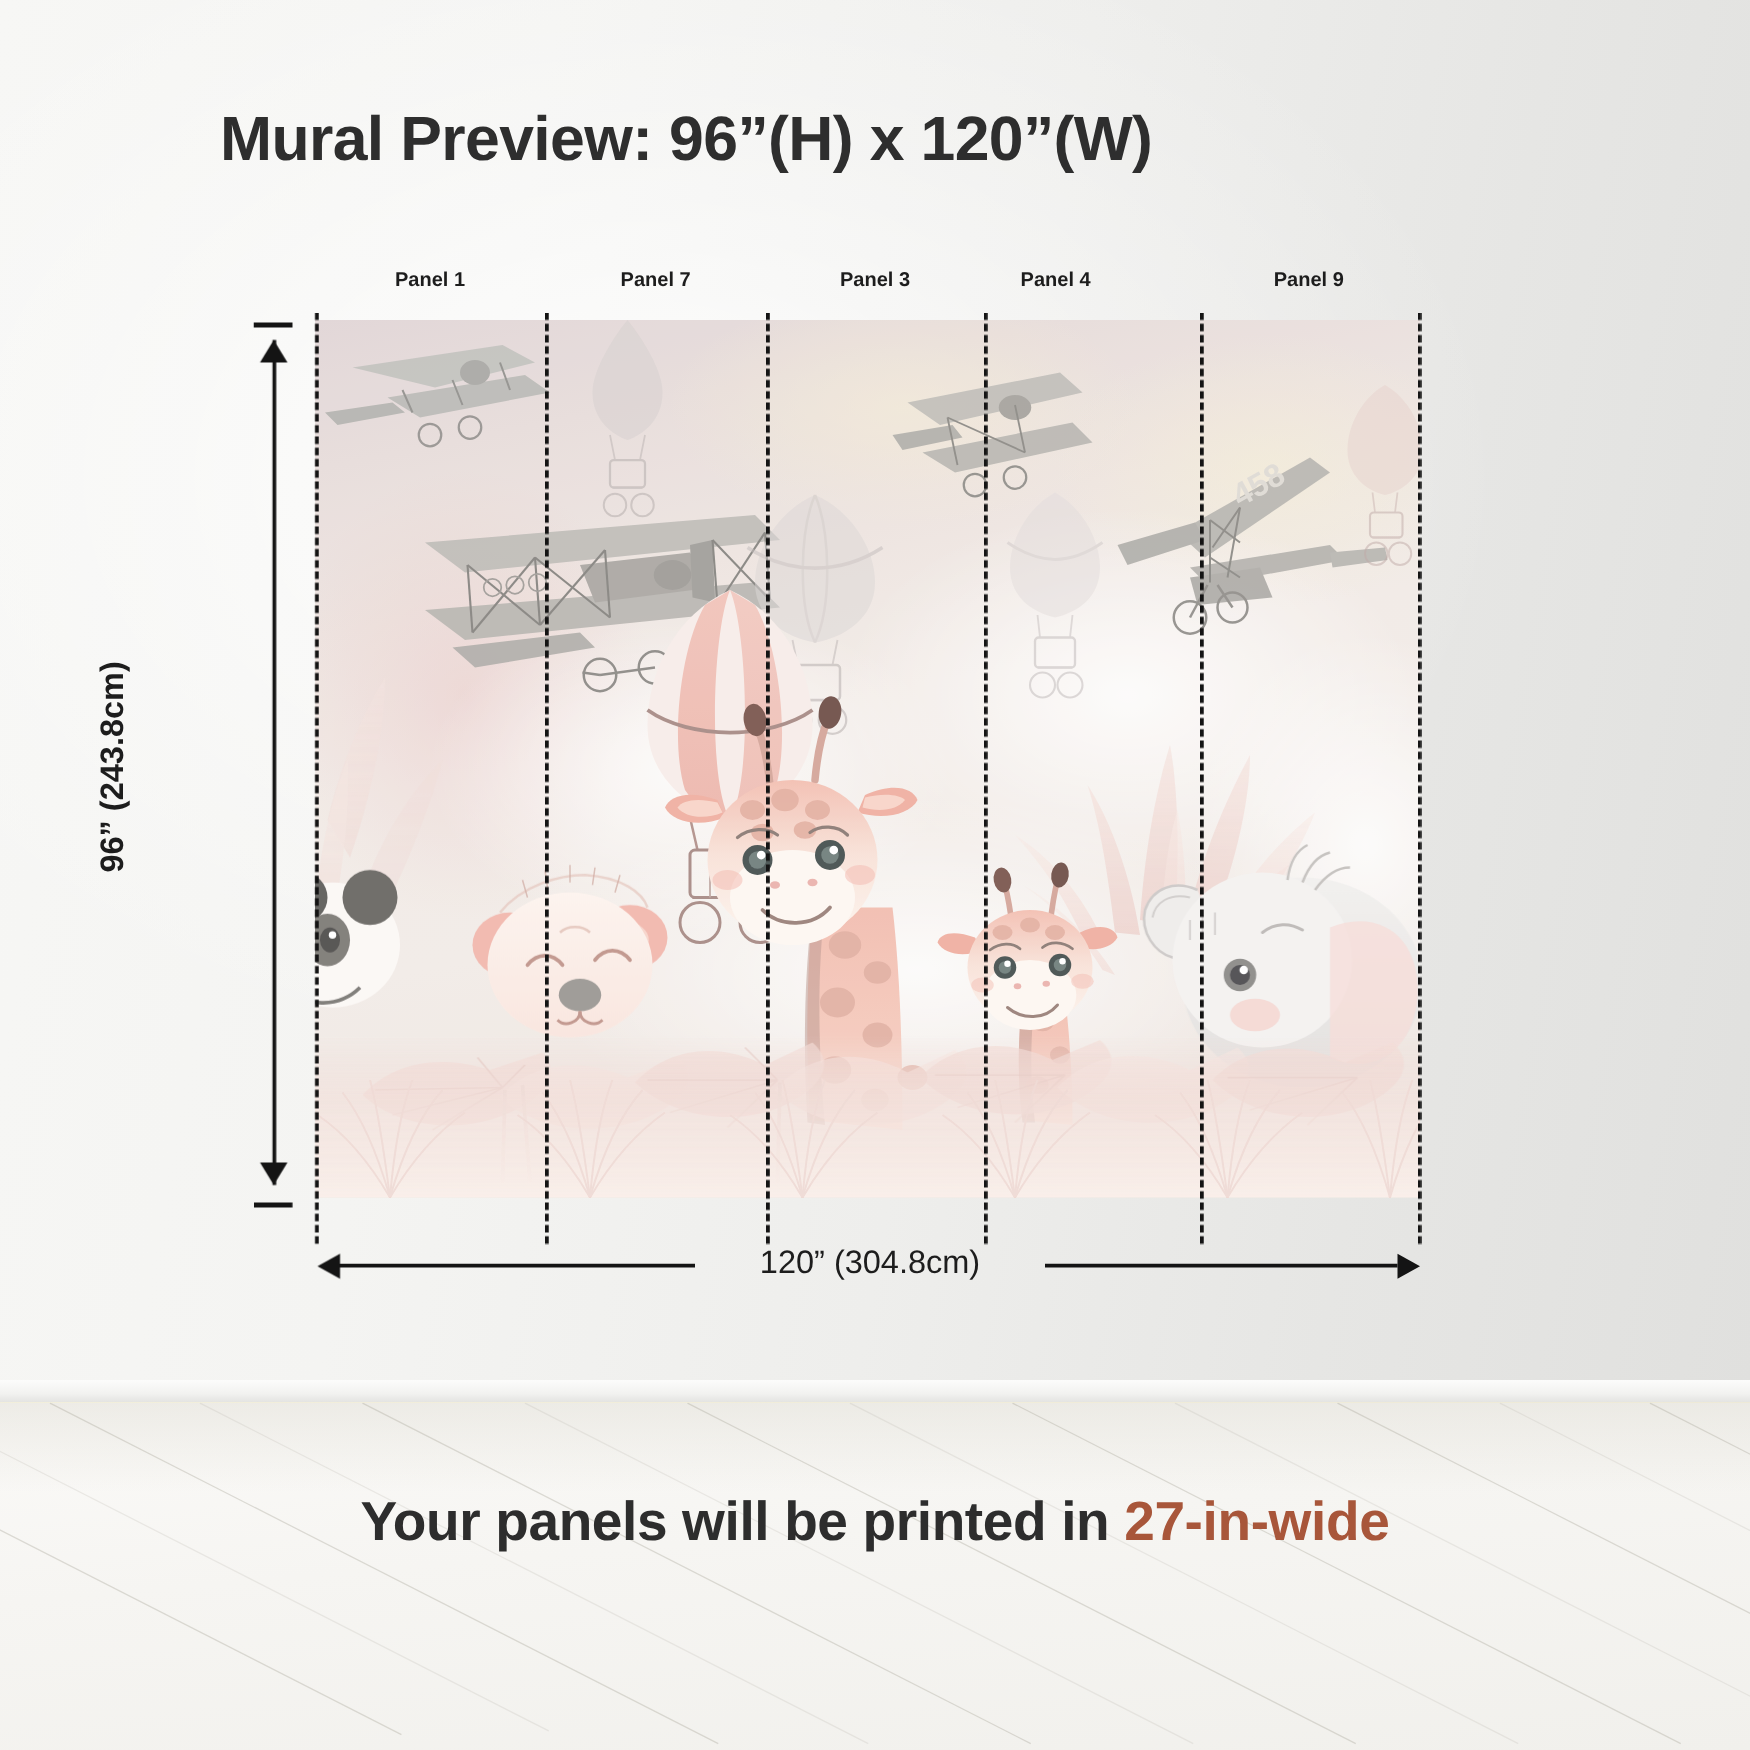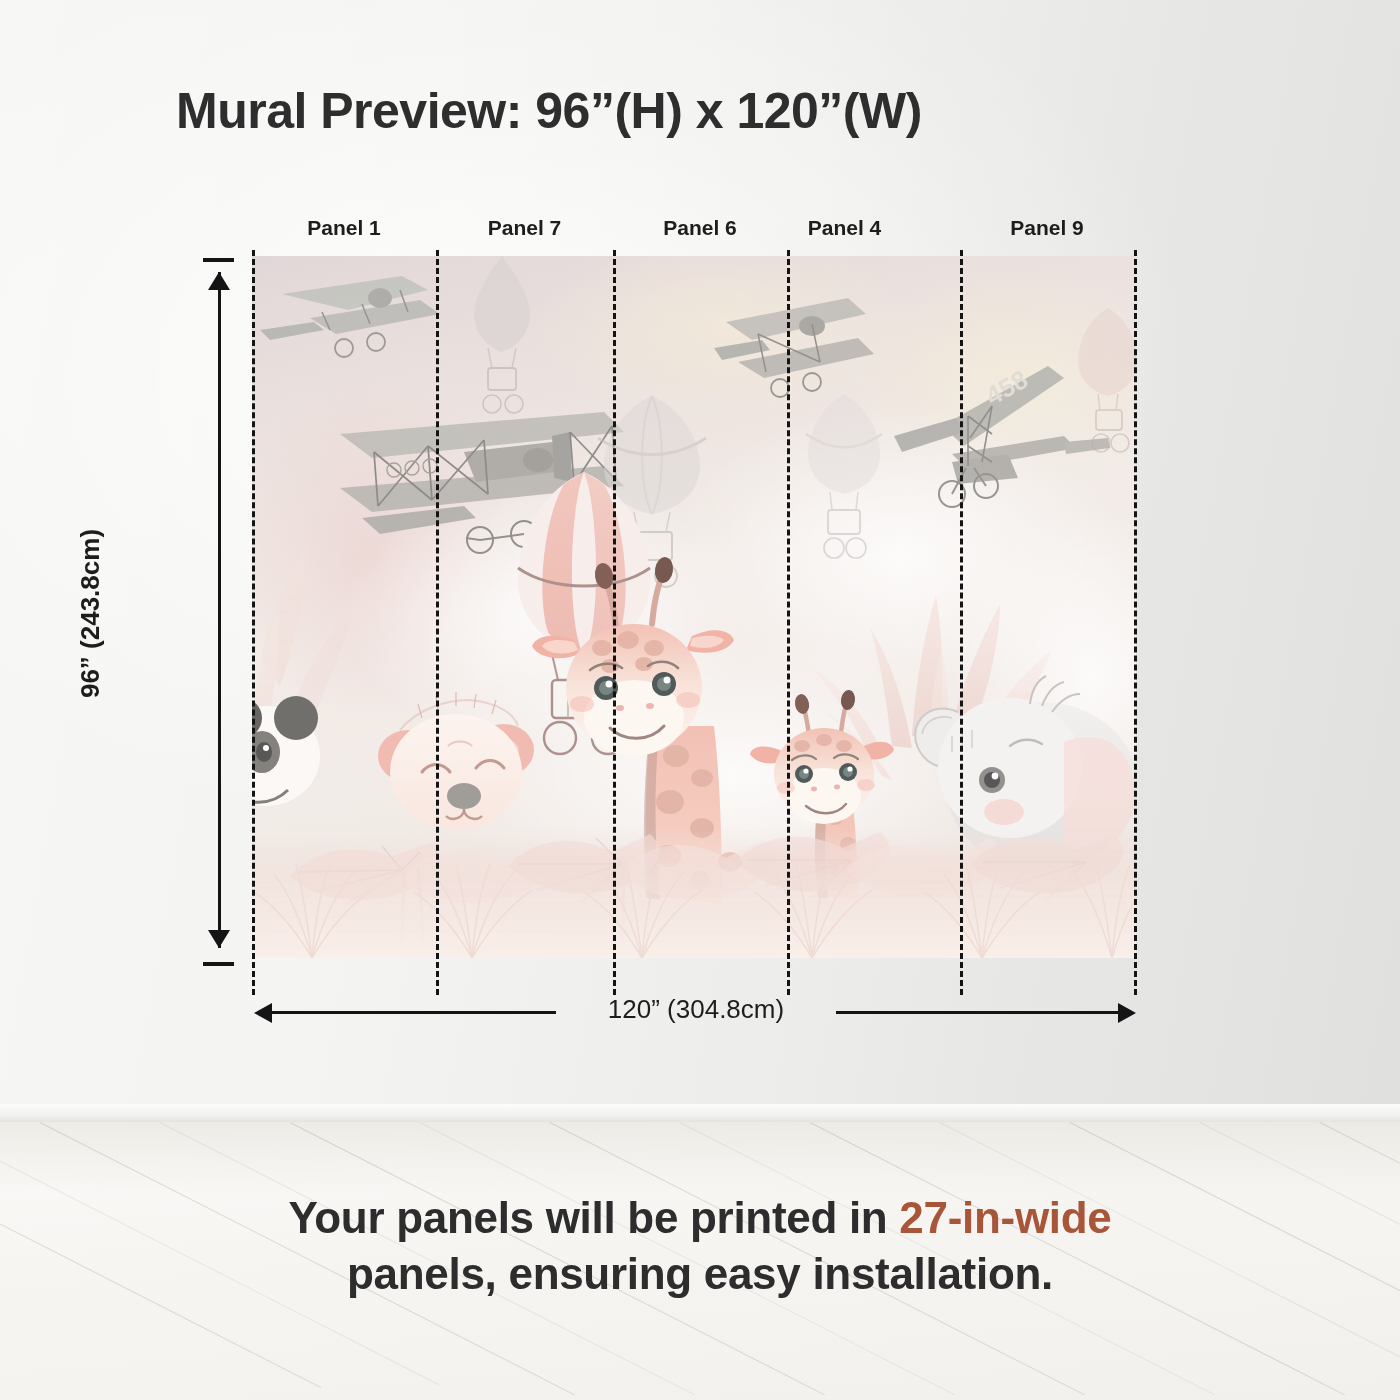--- a/index.html
+++ b/index.html
@@ -95,21 +95,21 @@
   }
   .divider-ext {
     position: absolute;
     width: 0;
     border-left: 3px dashed #141414;
   }
 
   .panel-label {
     position: absolute;
     top: 216px;
-    font-size: 21px;
+    font-size: 16px;
     font-weight: bold;
     color: #1d1d1d;
     text-align: center;
     white-space: nowrap;
   }
 
   
   .v-arrow-line {
     position: absolute;
     left: 218px;
@@ -689,21 +689,21 @@
 
   <div class="divider-ext" style="left:252px; top:250px; height:745px;"></div>
   <div class="divider-ext" style="left:436px; top:250px; height:745px;"></div>
   <div class="divider-ext" style="left:613px; top:250px; height:745px;"></div>
   <div class="divider-ext" style="left:787px; top:250px; height:745px;"></div>
   <div class="divider-ext" style="left:960px; top:250px; height:745px;"></div>
   <div class="divider-ext" style="left:1134px; top:250px; height:745px;"></div>
 
   <div class="panel-label" style="left:252px; width:184px;">Panel 1</div>
   <div class="panel-label" style="left:436px; width:177px;">Panel 7</div>
-  <div class="panel-label" style="left:613px; width:174px;">Panel 6</div>
+  <div class="panel-label" style="left:613px; width:174px;">Panel 3</div>
   <div class="panel-label" style="left:758px; width:173px;">Panel 4</div>
   <div class="panel-label" style="left:960px; width:174px;">Panel 9</div>
 
   <div class="v-cap" style="top:258px;"></div>
   <div class="v-head" style="top:272px; border-bottom:18px solid #141414;"></div>
   <div class="v-arrow-line"></div>
   <div class="v-head" style="top:930px; border-top:18px solid #141414;"></div>
   <div class="v-cap" style="top:962px;"></div>
   <div class="v-label">96” (243.8cm)</div>
 
@@ -726,16 +726,15 @@
     <div class="plank faint" style="left:680px;   top:0px;   width:600px; transform:rotate(27deg);"></div>
     <div class="plank" style="left:810px;   top:0px;   width:600px; transform:rotate(27deg);"></div>
     <div class="plank faint" style="left:940px;   top:0px;   width:600px; transform:rotate(27deg);"></div>
     <div class="plank" style="left:1070px;  top:0px;   width:600px; transform:rotate(27deg);"></div>
     <div class="plank faint" style="left:1200px;  top:0px;   width:600px; transform:rotate(27deg);"></div>
     <div class="plank" style="left:1320px;  top:0px;   width:600px; transform:rotate(27deg);"></div>
   </div>
 
   <div class="caption">
     <span>Your panels will be printed in </span><span class="hl">27-in-wide</span><br>
-    <span>panels, ensuring easy installation.</span>
   </div>
 
 </div>
 
 </body></html>

